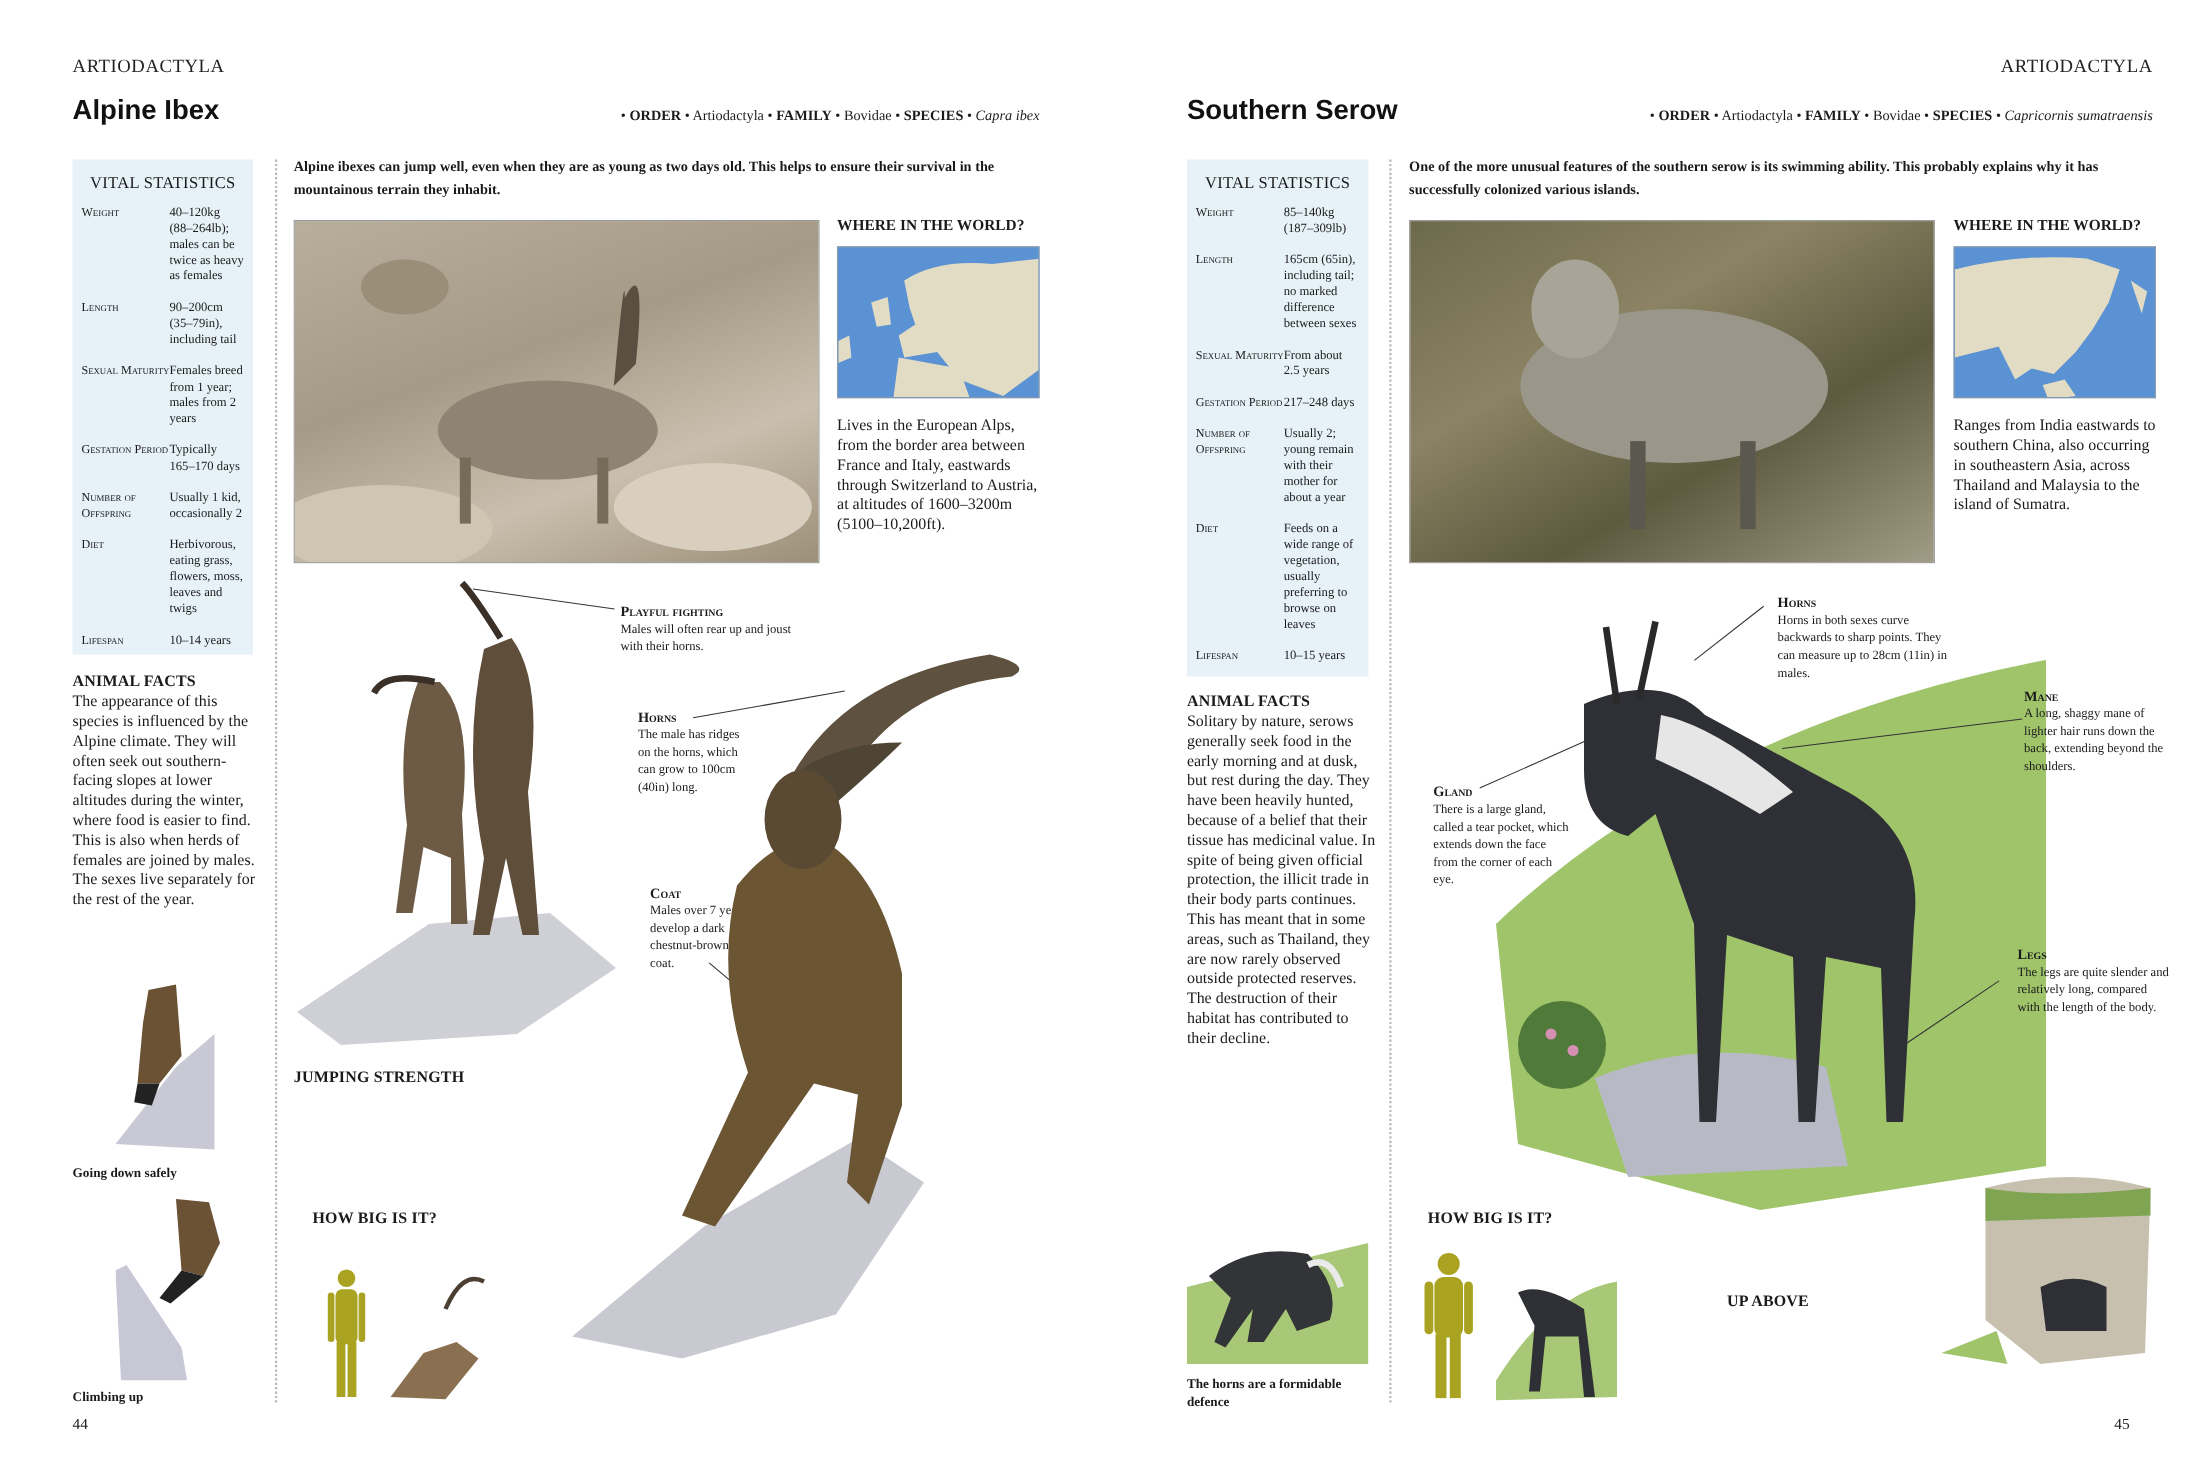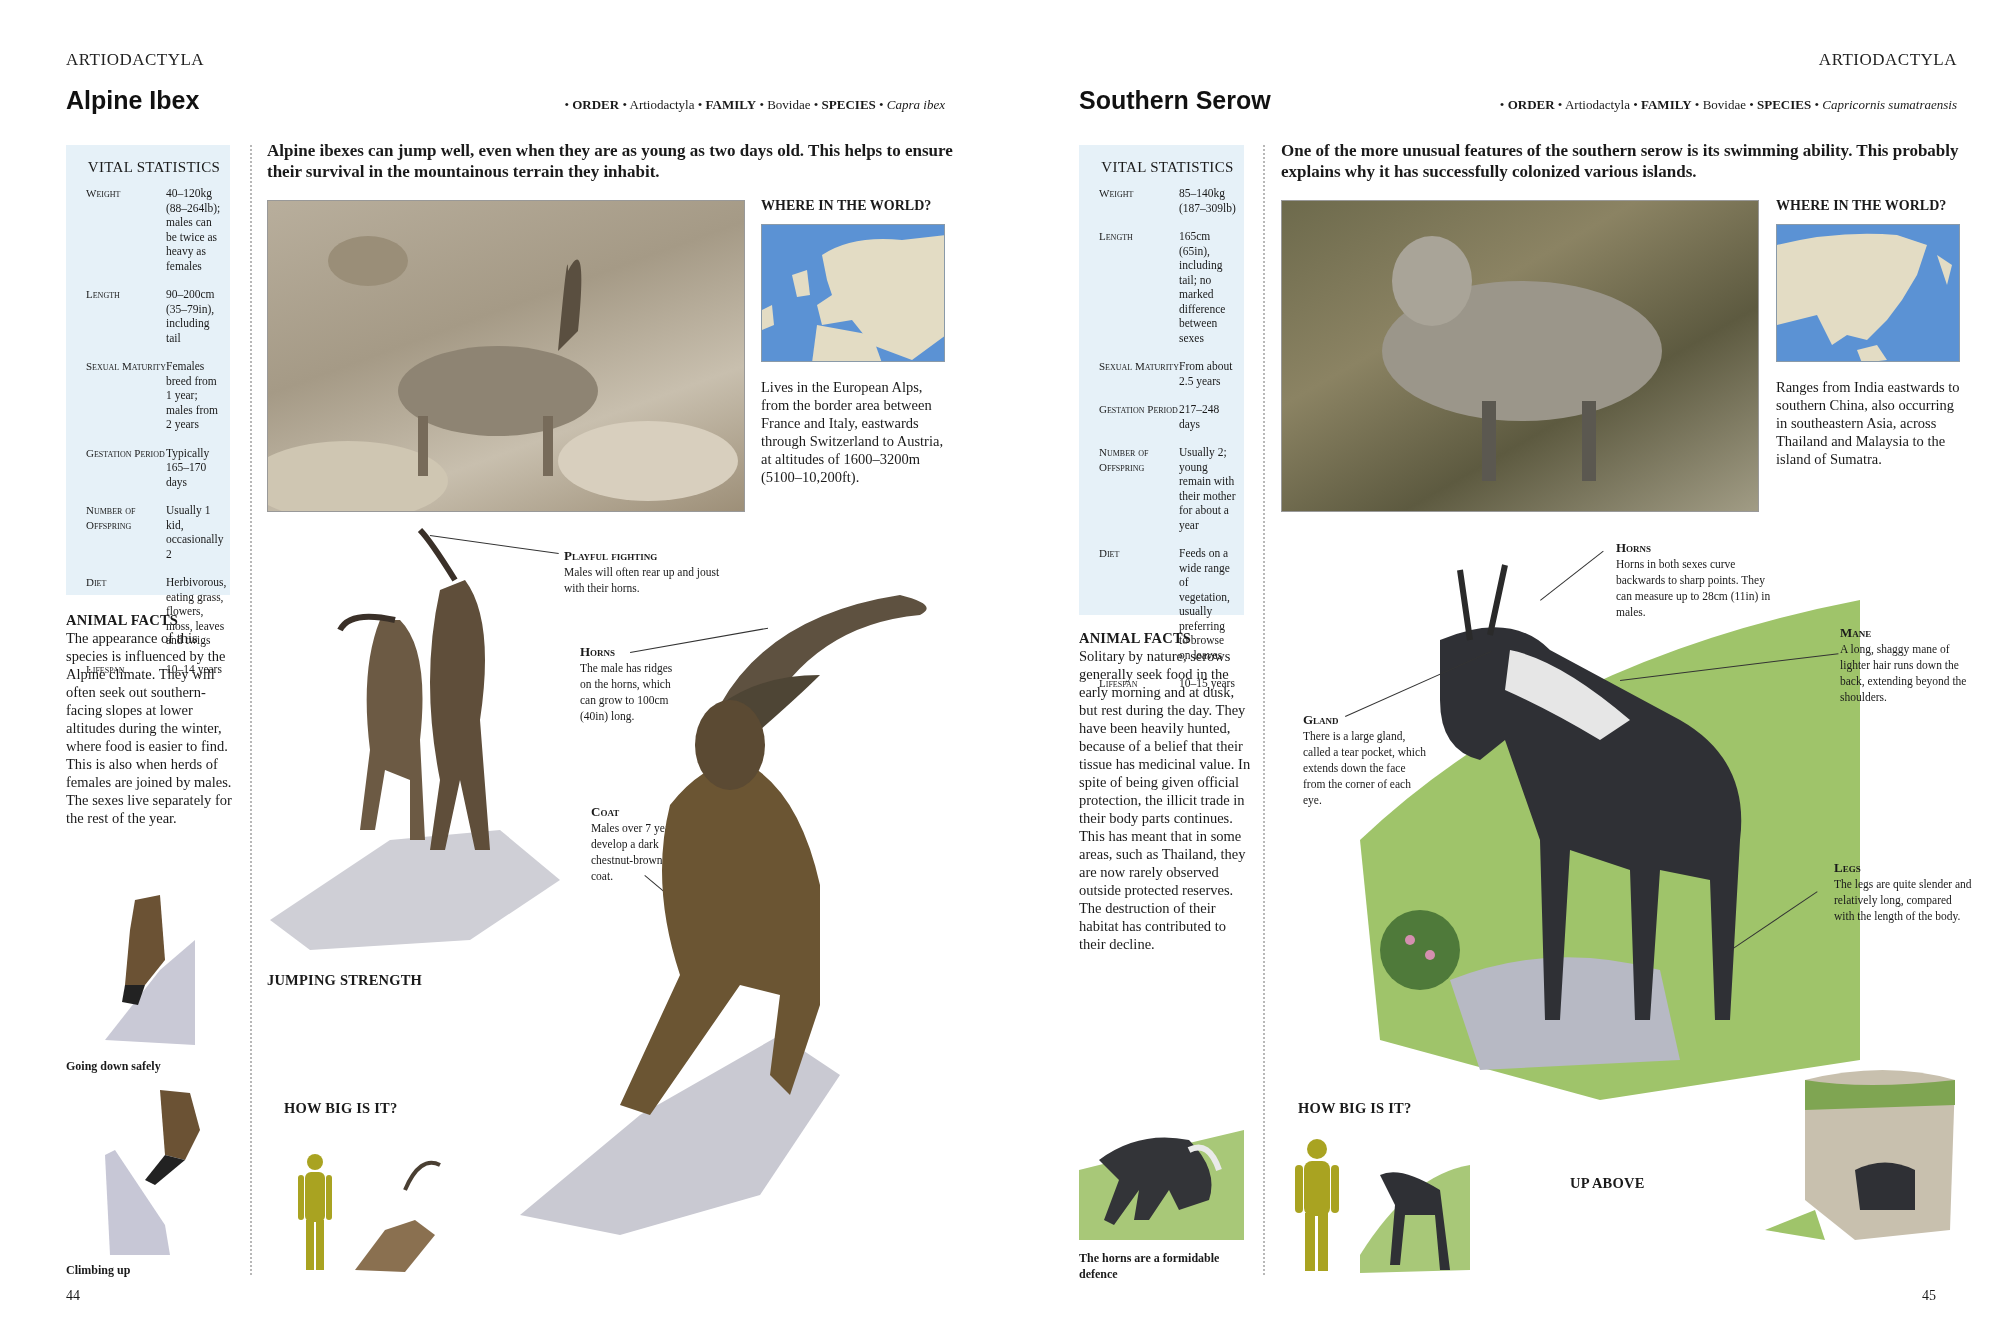--- a/index.html
+++ b/index.html
@@ -4,22 +4,22 @@
 <style>
   *{box-sizing:border-box;margin:0;padding:0;}
   html,body{width:2000px;height:1343px;background:#fff;overflow:hidden;}
   body{position:relative;font-family:"Liberation Serif","DejaVu Serif",serif;color:#1a1a1a;}
   .abs{position:absolute;}
   .running-head{font-size:17px;letter-spacing:0.5px;color:#222;}
   .title{font-family:"Liberation Sans","DejaVu Sans",sans-serif;font-weight:bold;font-size:25px;color:#111;}
   .taxonomy{font-size:13px;text-align:right;white-space:nowrap;}
   .taxonomy b{font-weight:bold;}
   .taxonomy i{font-style:italic;text-align:center;}
-  .intro{font-weight:bold;font-size:17px;line-height:21px;}
-  .vital{background:#e6f1f8;padding:14px 8px 10px 20px;}
+  .intro{font-weight:bold;font-size:13px;line-height:21px;}
+  .vital{background:#e6f1f8;padding:14px 8px 10px 8px;}
   .vital h3{font-size:15px;font-weight:normal;text-align:center;letter-spacing:0.3px;margin-bottom:10px;}
   .vrow{display:flex;font-size:11.5px;line-height:14.5px;margin-bottom:14px;}
   .vkey{width:80px;font-variant:small-caps;font-size:11px;flex:none;}
   .vval{flex:1;}
   .divider{border-left:2px dotted #b8b8b8;}
   .section-head{font-weight:bold;font-size:14.5px;letter-spacing:0.2px;}
   .body-text{font-size:14.5px;line-height:18px;}
   .wtw-head{font-weight:bold;font-size:14px;}
   .map{border:1px solid #8a9aa8;background:#5b92d4;overflow:hidden;}
   .callout-title{font-variant:small-caps;font-weight:bold;font-size:13px;}

